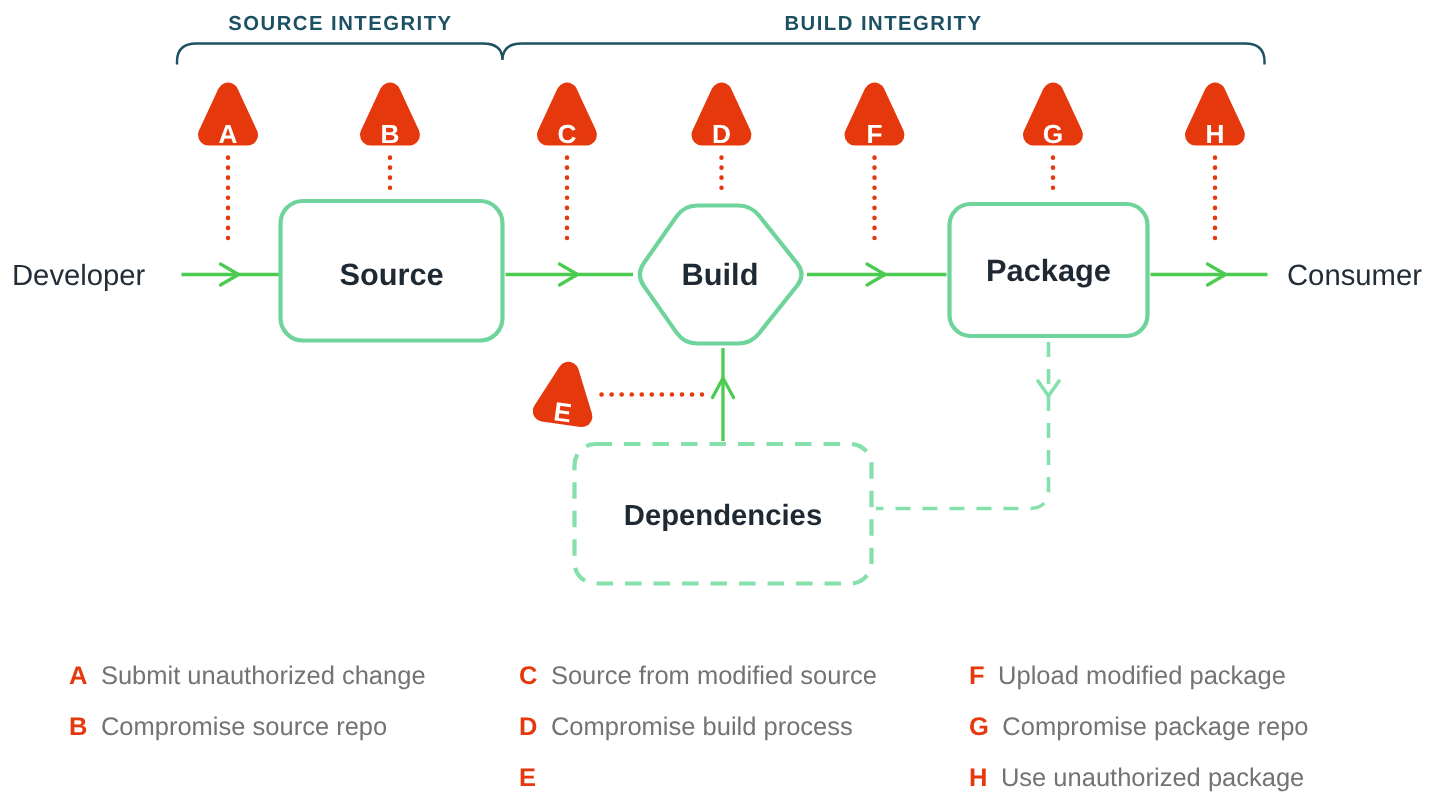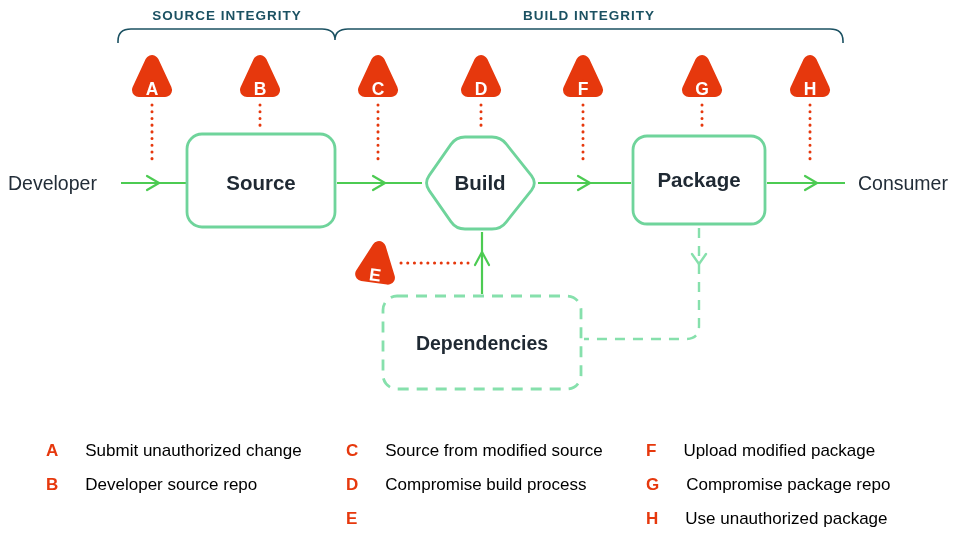--- a/index.html
+++ b/index.html
@@ -22,21 +22,21 @@
   .tri-letter{fill:#ffffff;font-size:17.5px;font-weight:bold;text-anchor:middle;}
   .threat-dots{stroke:#E6380D;stroke-width:3;fill:none;stroke-dasharray:0.1 6.6;stroke-linecap:round;}
   .legend{position:absolute;top:441px;left:0;width:964px;}
   .legend-col{position:absolute;top:0;}
   .legend-col.c1{left:46px;}
   .legend-col.c2{left:346px;}
   .legend-col.c3{left:646px;}
   .legend-item{display:flex;align-items:baseline;gap:9px;height:21px;margin-bottom:13px;
     font-size:17px;white-space:nowrap;}
   .legend-letter{color:#E6380D;font-weight:bold;}
-  .legend-text{color:#000000;margin-left:18px;}
+  .legend-text{color:#737373;}
 </style>
 </head>
 <body>
 
 <div class="stage">
 
   <svg width="964" height="430" viewBox="0 0 964 430">
 
     <path class="bracket-path" d="M118,43 L118,41 Q118,29 131,29 L322,29 Q335,29 335,40 Q335,29 348,29 L830,29 Q843,29 843,41 L843,43"></path>
     <text class="bracket-label" x="227" y="20">SOURCE INTEGRITY</text>
@@ -143,21 +143,21 @@
 
   
   <div class="legend">
     <div class="legend-col c1">
       <div class="legend-item">
         <span class="legend-letter">A</span>
         <span class="legend-text">Submit unauthorized change</span>
       </div>
       <div class="legend-item">
         <span class="legend-letter">B</span>
-        <span class="legend-text">Developer source repo</span>
+        <span class="legend-text">Compromise source repo</span>
       </div>
     </div>
     <div class="legend-col c2">
       <div class="legend-item">
         <span class="legend-letter">C</span>
         <span class="legend-text">Source from modified source</span>
       </div>
       <div class="legend-item">
         <span class="legend-letter">D</span>
         <span class="legend-text">Compromise build process</span>

